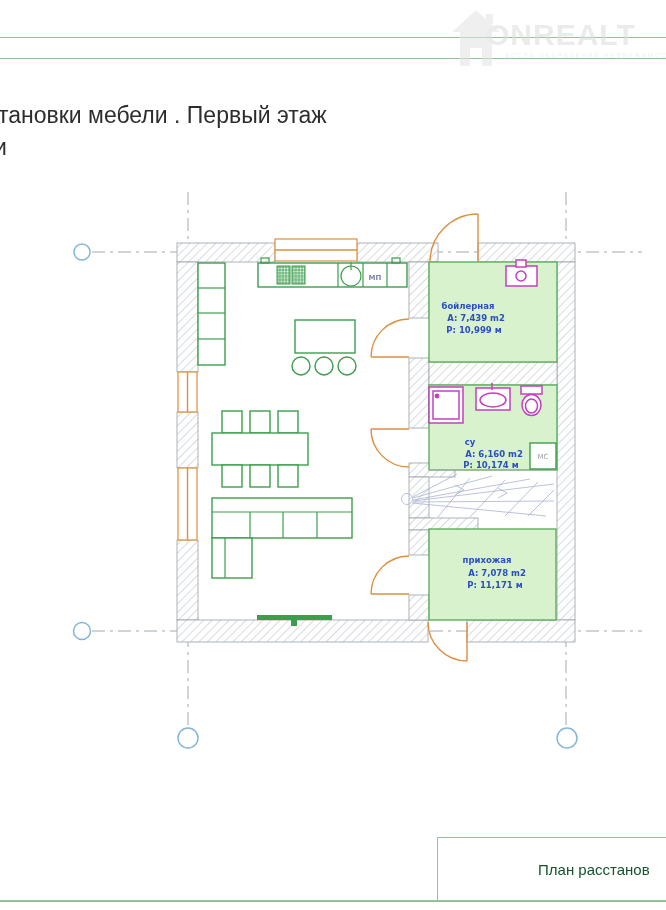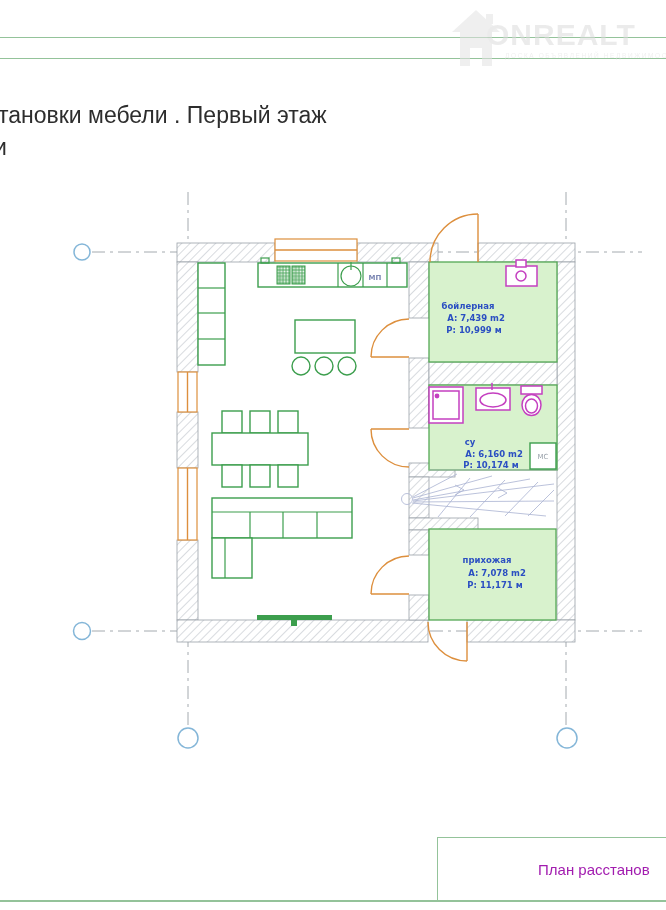--- a/index.html
+++ b/index.html
@@ -36,21 +36,21 @@
   .axis{fill:none;stroke:#9aa0a6;stroke-width:.9;stroke-dasharray:13 5 3 5;}
   .axis-circle{fill:#fff;stroke:var(--axis-blue,#84b6d8);stroke-width:1.5;}
   .stair{fill:none;stroke:var(--stair-blue,#a9b3d2);stroke-width:.8;}
   .thin-gray{stroke:#b0b5bd;stroke-width:.8;}
   .room-label{fill:var(--label-blue,#2b4fc2);font:bold 8.5px "DejaVu Sans",sans-serif;text-anchor:middle;}
   .tag-blue{fill:#7a85b2;font:bold 7px "DejaVu Sans",sans-serif;text-anchor:middle;}
   .tag-gray{fill:#99a1aa;font:7px "DejaVu Sans",sans-serif;text-anchor:middle;}
 
   #title-block{position:absolute;left:437px;top:837px;width:240px;height:63px;
                border:1.5px solid var(--frame-green,#94c39a);display:flex;align-items:center;}
-  #title-block-label{padding-left:100px;font-size:15px;color:#a21caf;white-space:nowrap;}
+  #title-block-label{padding-left:100px;font-size:15px;color:#14532d;white-space:nowrap;}
 </style>
 </head>
 <body>
 
 <div id="page">
 
   <div class="frame-line" id="frame-top-1"></div>
   <div class="frame-line" id="frame-top-2"></div>
 
   <div id="watermark">

